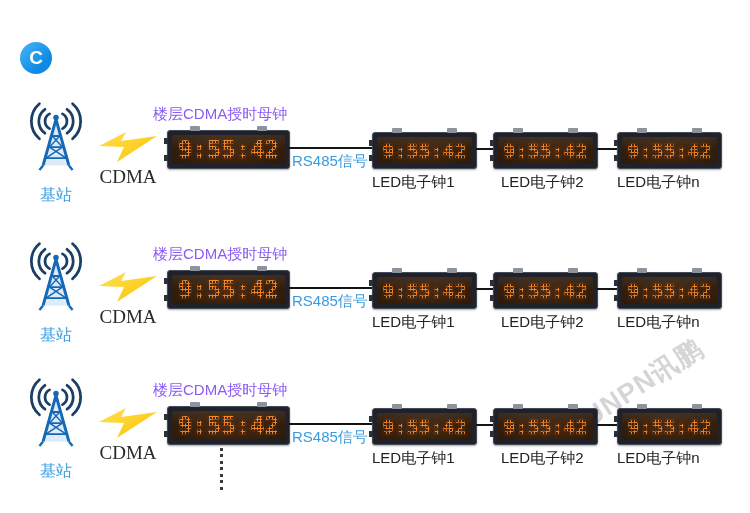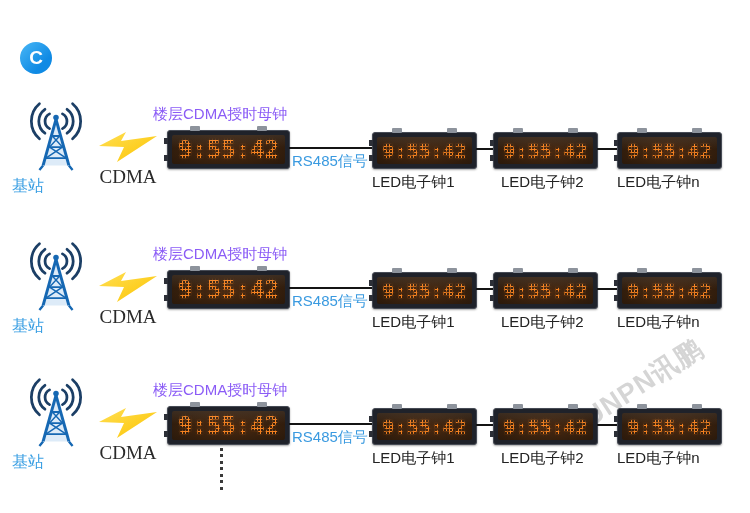--- a/index.html
+++ b/index.html
@@ -29,21 +29,21 @@
     font-size:27px; font-weight:bold; letter-spacing:1px;
     color:rgba(145,145,145,0.38); white-space:nowrap; pointer-events:none;
   }
 
   
   .row { position:absolute; left:0; width:750px; height:135px; }
   .row > * { position:absolute; }
   .row-1 { top:100px; } .row-2 { top:240px; } .row-3 { top:376px; }
 
   .station { left:12px; top:1px; width:88px; margin:0; }
-  .station-label { width:88px; text-align:left; margin-top:1px;
+  .station-label { width:88px; text-align:center; margin-top:10px;
                    color:#3a9fe3; font-size:16px; }
 
   .bolt { left:98px; top:30px; }
   .cdma-label { left:92px; top:66px; width:72px; text-align:center;
                 color:#2a2a2a; font-size:19px;font-family:Liberation Serif, serif; }
 
   .master-label { left:153px; top:5px; font-size:15px; color:#8b5cf6;
                   white-space:nowrap; }
 
   

